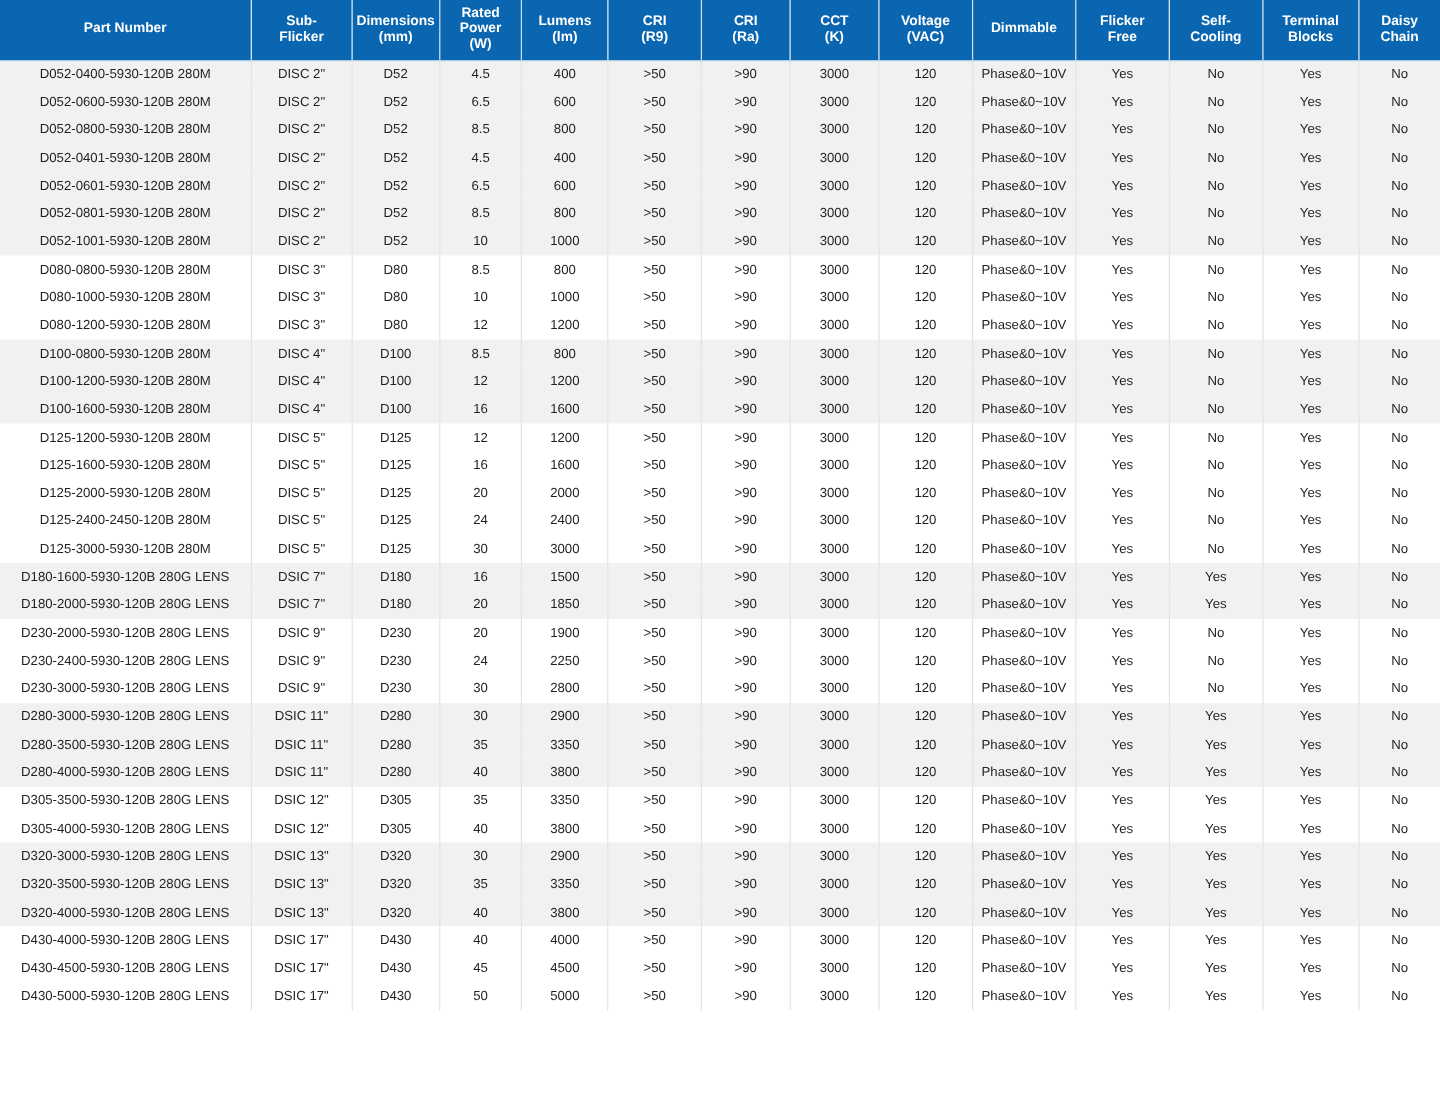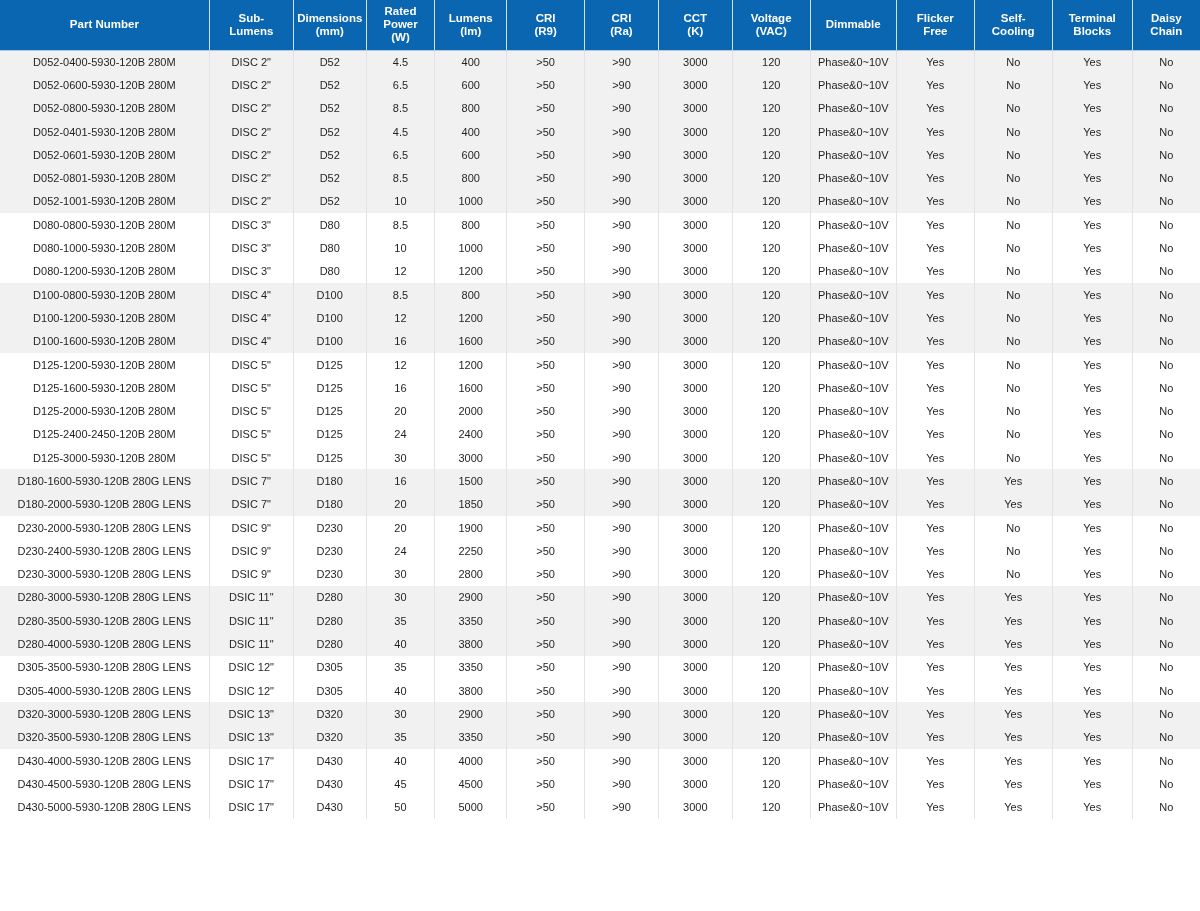--- a/index.html
+++ b/index.html
@@ -79,21 +79,21 @@
       <col class="c-dimm">
       <col class="c-flick">
       <col class="c-self">
     <col class="c-term">
       <col class="c-daisy">
   </colgroup>
   <thead>
     <tr>
         <th>Part Number</th>
         <th>Sub-
-Lumens</th>
+Flicker</th>
         <th>Dimensions
 (mm)</th>
         <th>Rated
 Power
 (W)</th>
         <th>Lumens
 (lm)</th>
         <th>CRI
 (R9)</th>
         <th>CRI
@@ -587,20 +587,36 @@
         <td>&gt;50</td>
         <td>&gt;90</td>
         <td>3000</td>
         <td>120</td>
         <td>Phase&amp;0~10V</td>
         <td>Yes</td>
         <td>Yes</td>
         <td>Yes</td>
         <td>No</td>
       </tr>
+      <tr class="stripe">
+        <td class="cell-part">D320-4000-5930-120B 280G LENS</td>
+        <td>DSIC 13"</td>
+        <td>D320</td>
+        <td>40</td>
+        <td>3800</td>
+        <td>&gt;50</td>
+        <td>&gt;90</td>
+        <td>3000</td>
+        <td>120</td>
+        <td>Phase&amp;0~10V</td>
+        <td>Yes</td>
+        <td>Yes</td>
+        <td>Yes</td>
+        <td>No</td>
+      </tr>
       <tr class="plain">
         <td class="cell-part">D430-4000-5930-120B 280G LENS</td>
         <td>DSIC 17"</td>
         <td>D430</td>
         <td>40</td>
         <td>4000</td>
         <td>&gt;50</td>
         <td>&gt;90</td>
         <td>3000</td>
         <td>120</td>

